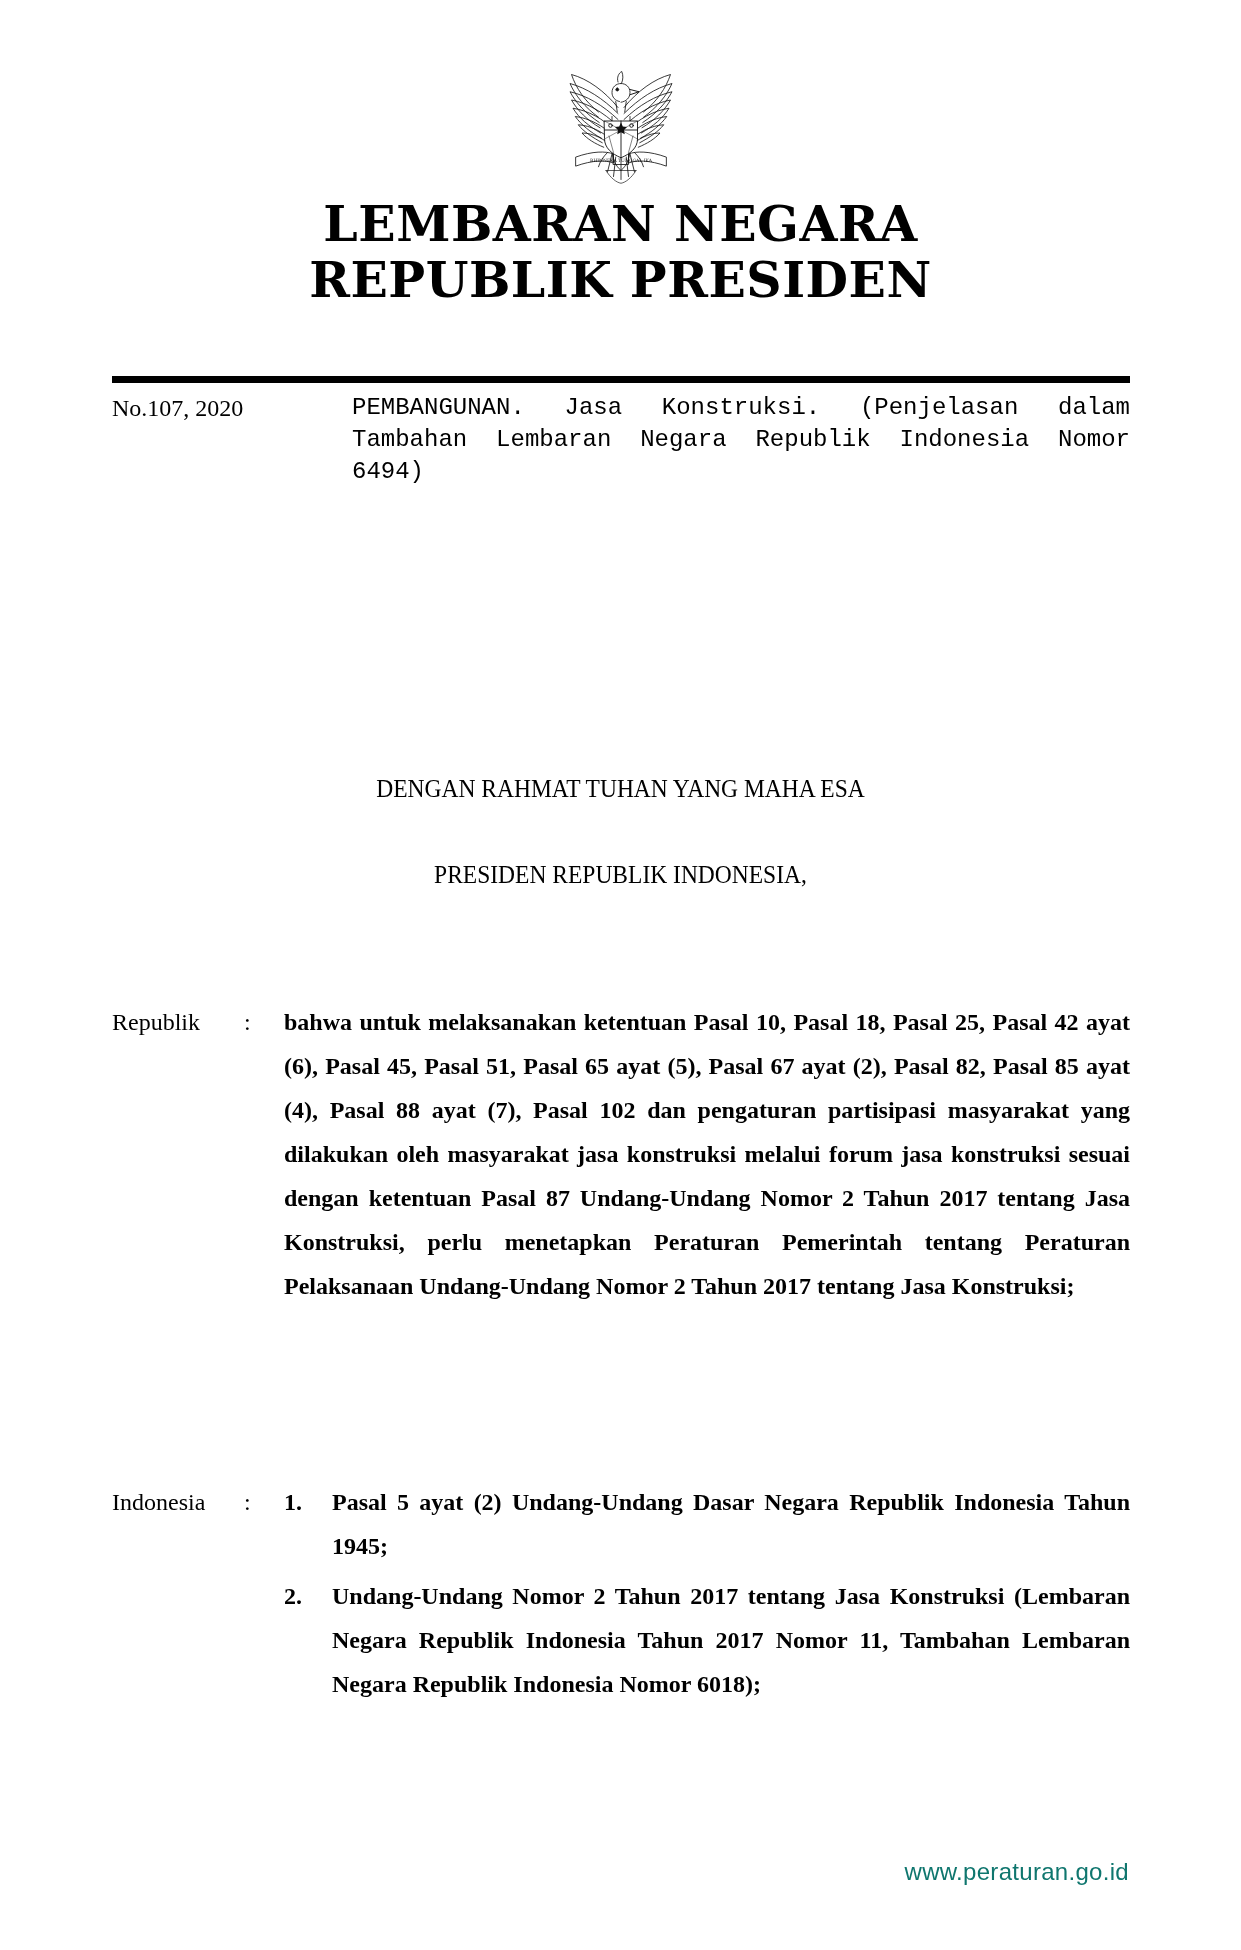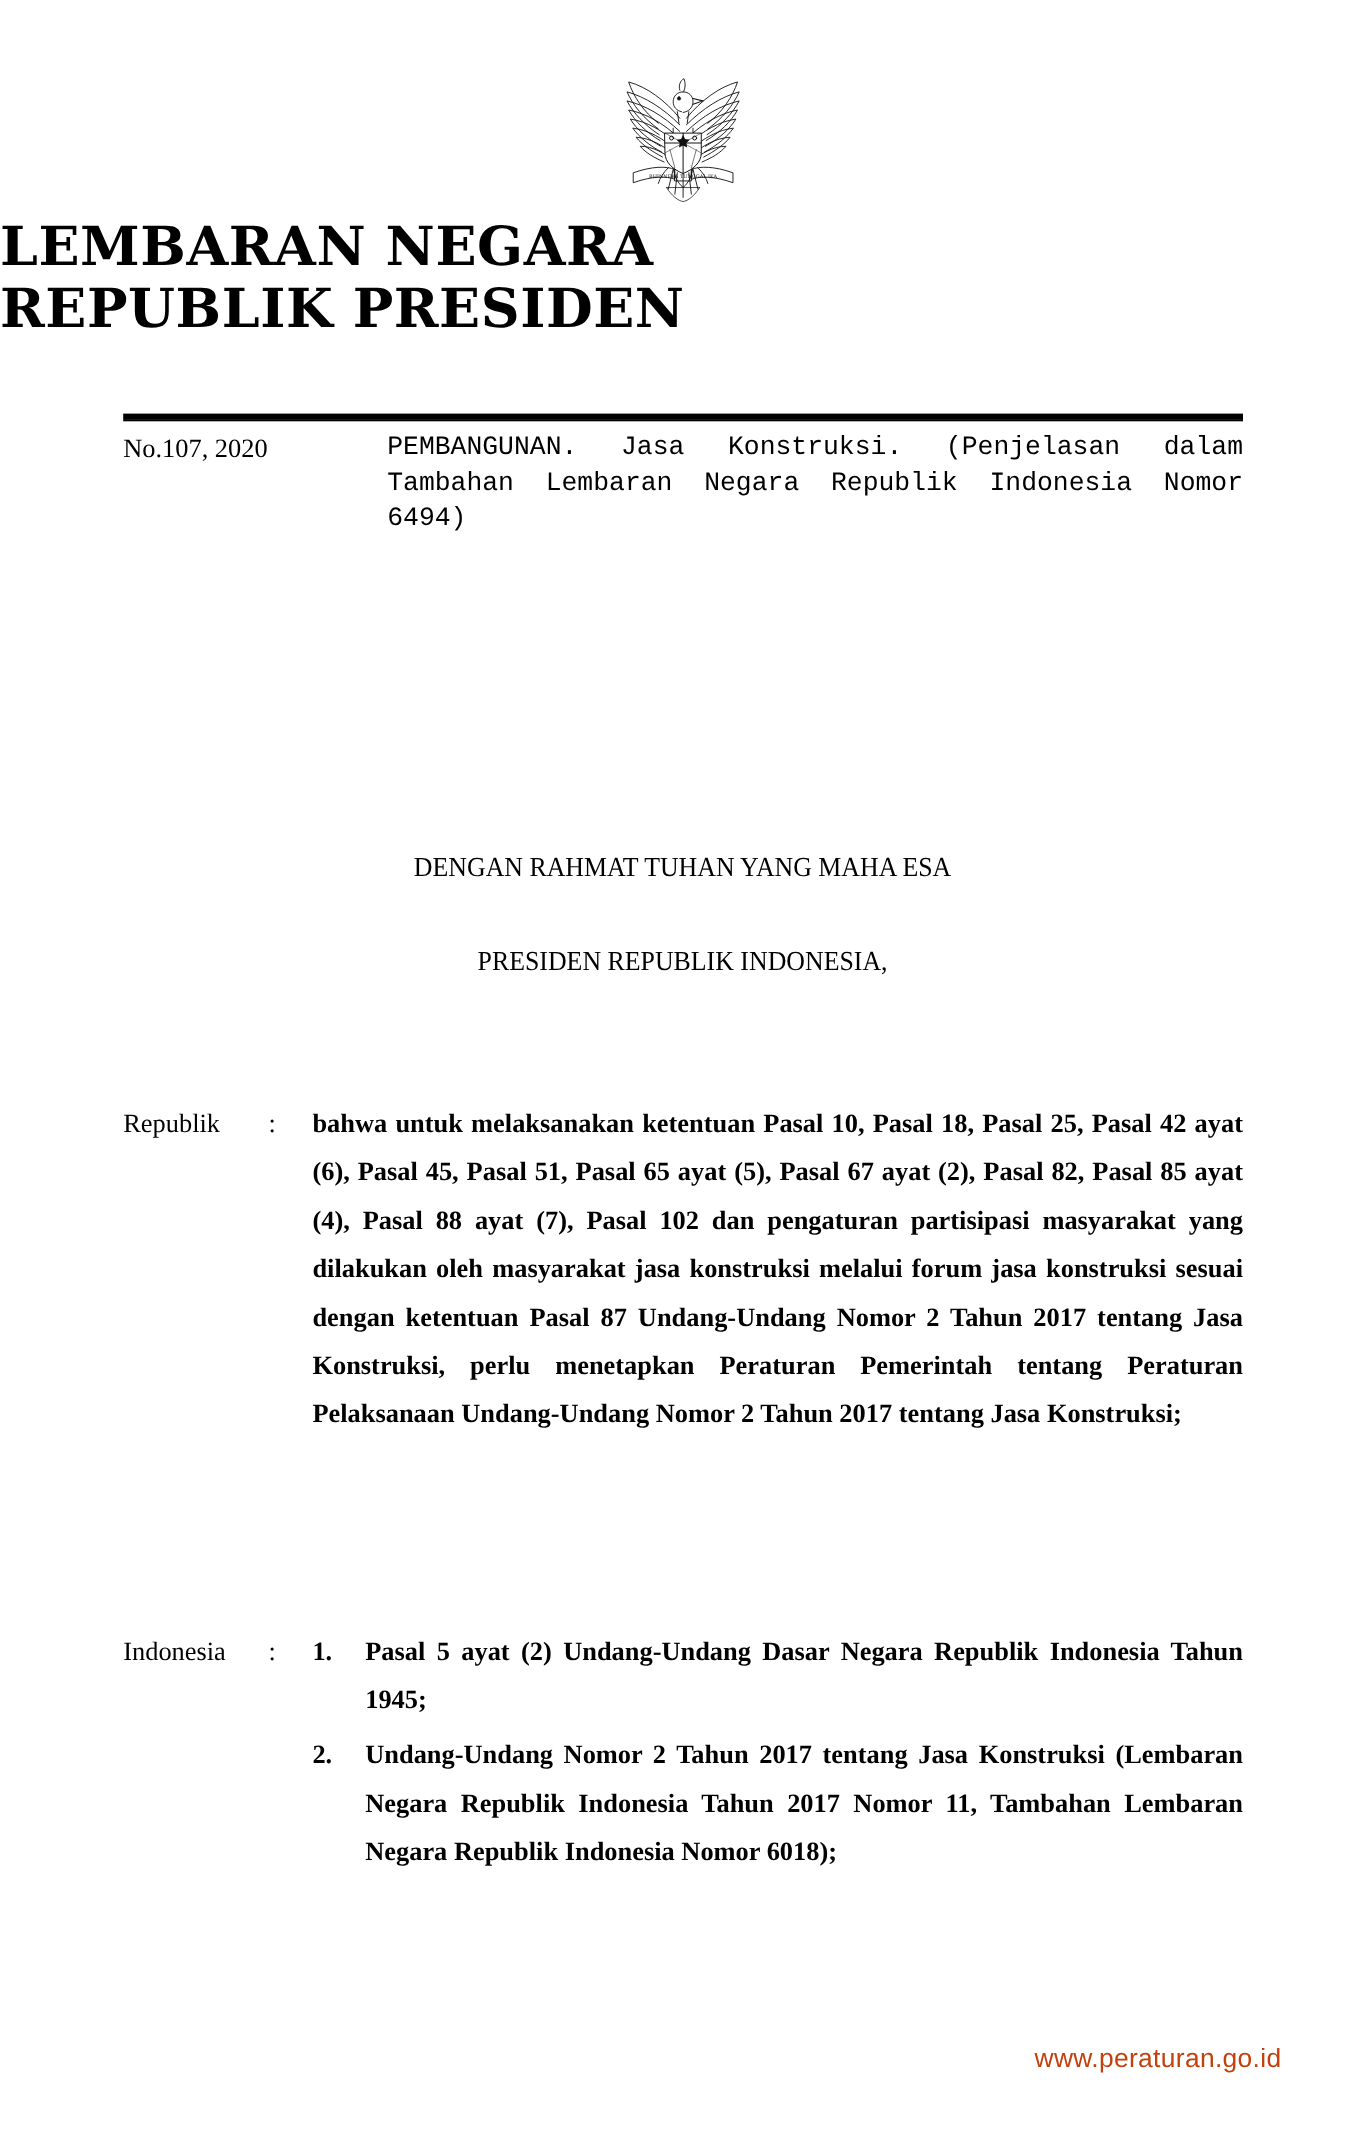--- a/index.html
+++ b/index.html
@@ -32,20 +32,21 @@
     width: 150px;
     height: 135px;
   }
 
   
   .masthead {
     position: absolute;
     top: 196px;
     left: 0;
     width: 100%;
+    text-align: center;
   }
   .masthead .line {
     font-family: "DejaVu Serif", "Liberation Serif", serif;
     font-weight: bold;
     font-size: 49px;
     line-height: 56px;
     letter-spacing: 0.5px;
     white-space: nowrap;
   }
 
@@ -177,23 +178,22 @@
 
   
   .footer {
     position: absolute;
     top: 1858px;
     left: 0;
     width: 1129px;
     text-align: right;
     font-family: "Liberation Sans", "DejaVu Sans", sans-serif;
     font-size: 24px;
-    color: #c2410c;
+    color: #0f766e;
     letter-spacing: 0.3px;
-    padding-left: 36px;
   }
 </style>
 </head>
 <body>
 
 <div class="page">
 
   <div class="emblem-wrap">
     <svg viewBox="0 0 200 180" xmlns="http://www.w3.org/2000/svg">
       <g fill="none" stroke="#111" stroke-width="1.1" stroke-linecap="round">

